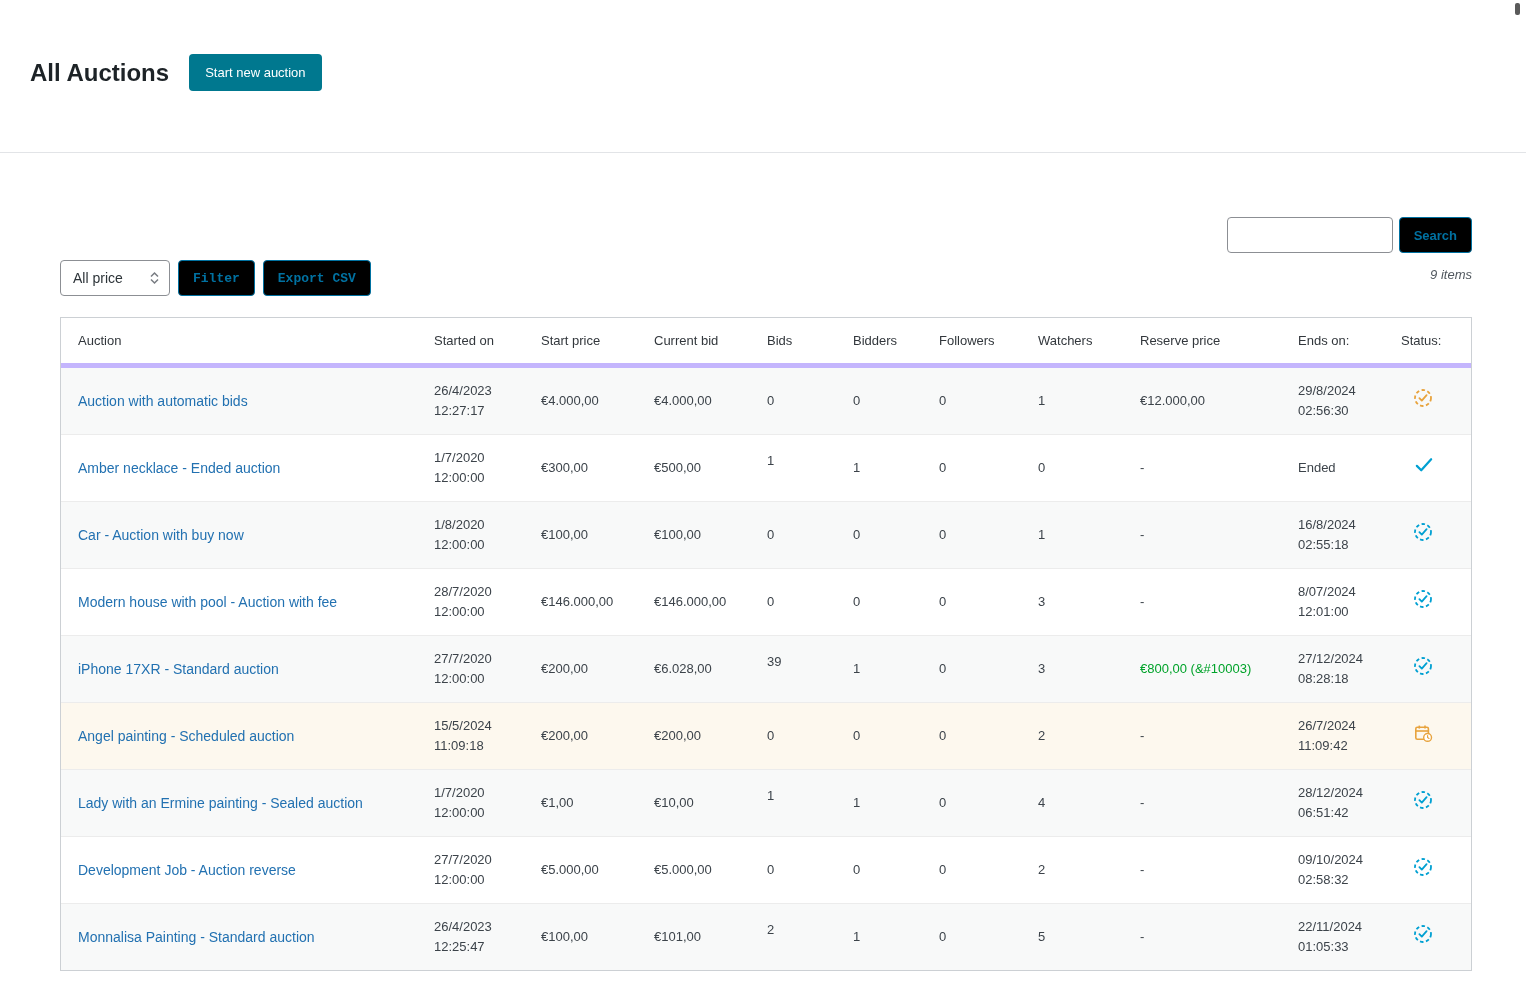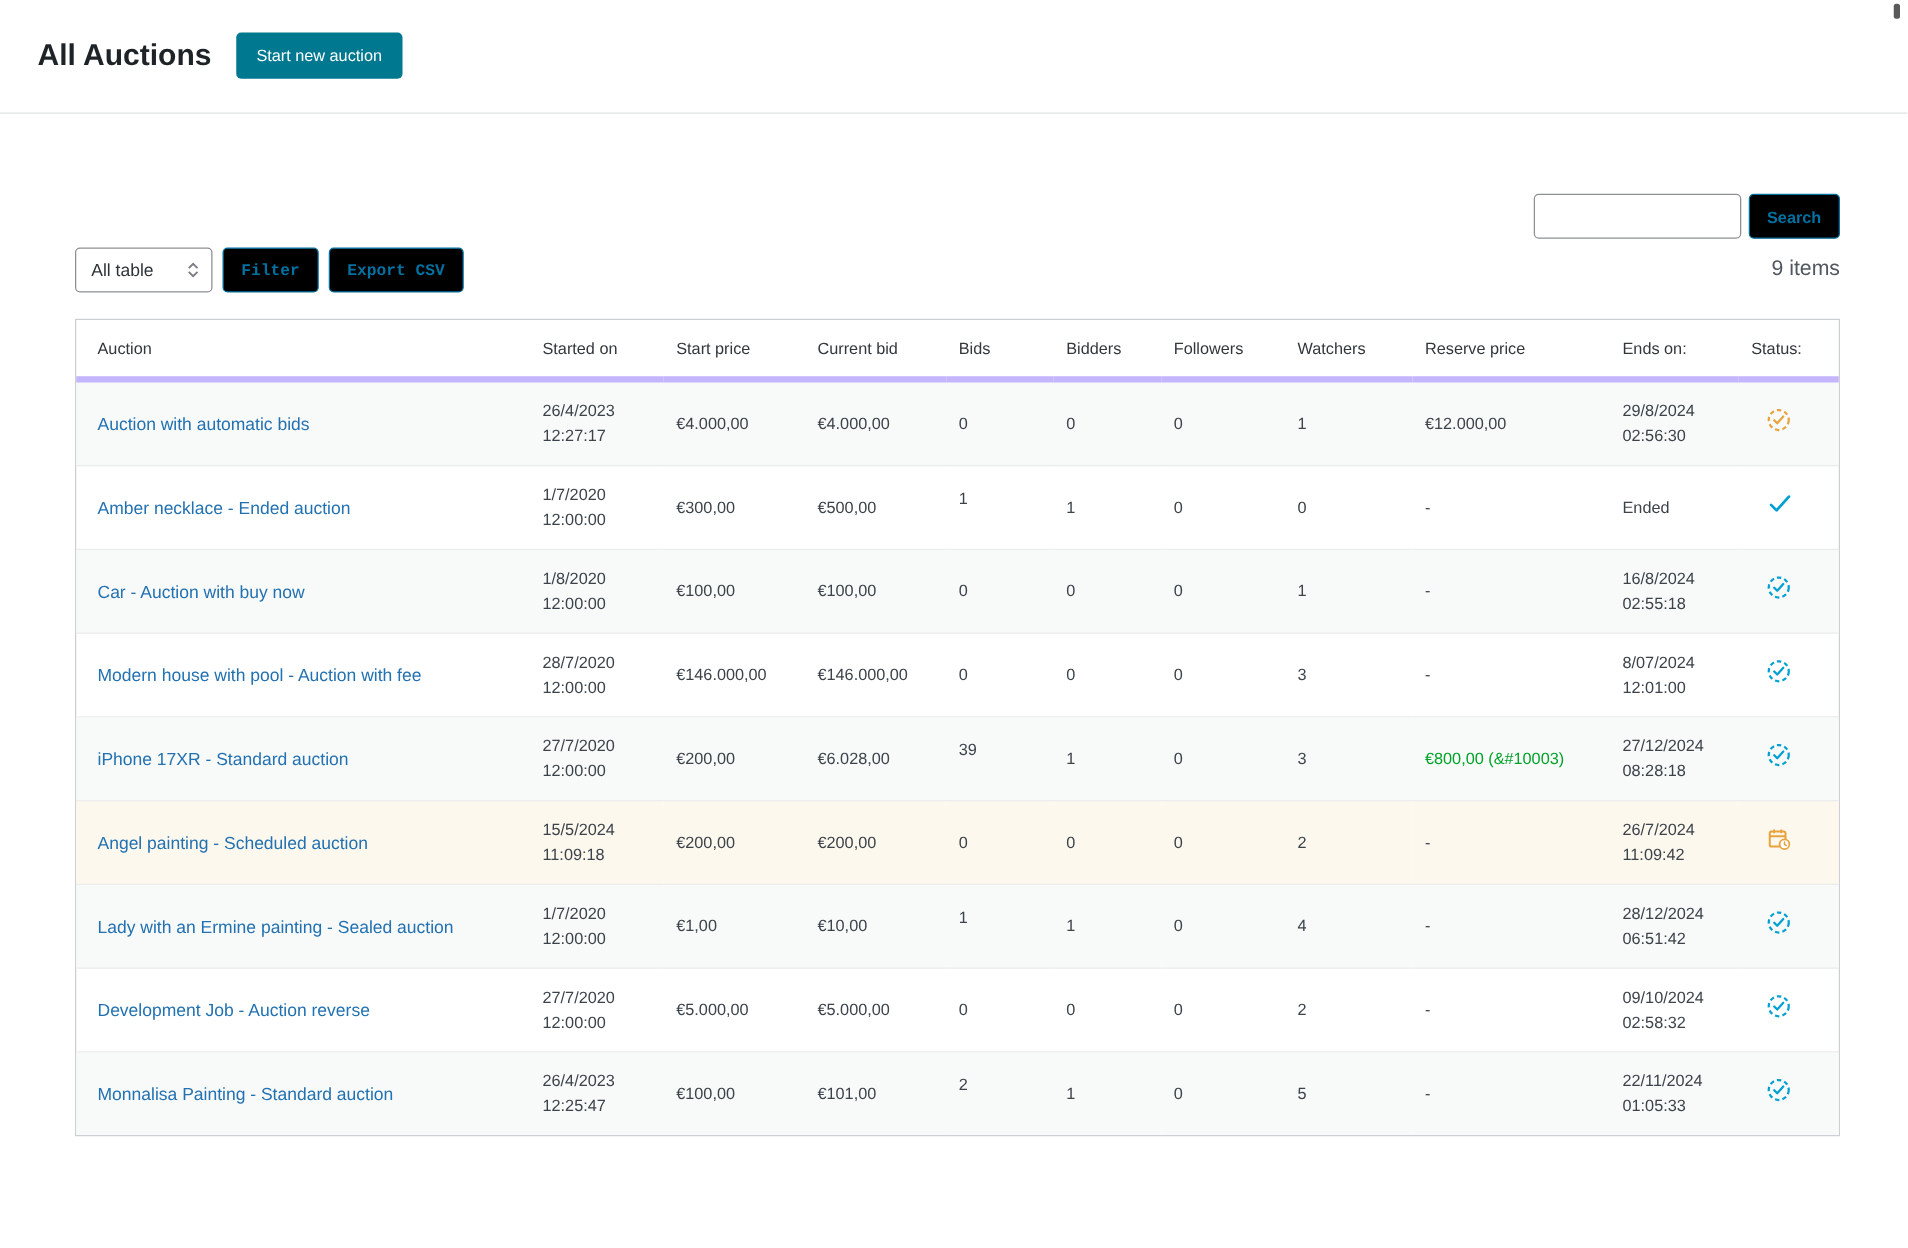--- a/index.html
+++ b/index.html
@@ -9,24 +9,25 @@
     height: 998px;
     position: relative;
     overflow: hidden;
     font-family: "Liberation Sans", sans-serif;
     font-size: 13px;
     color: #3c434a;
   }
 
   
   .page-header {
-    height: 91px;
+    height: 125px;
     padding: 26px 30px 0 30px;
     border-bottom: 1px solid #e2e4e7;
     background: #fff;
+    margin-top: 28px;
   }
   .title-row { display: flex; align-items: center; gap: 20px; }
   .page-title { font-size: 24px; font-weight: 600; color: #1d2327; }
   .btn-primary {
     background: #00788f;
     color: #fff;
     border: none;
     border-radius: 4px;
     padding: 11px 16px;
     font-size: 13px;
@@ -81,21 +82,21 @@
     border: 1px solid #8c8f94;
     border-radius: 4px;
     padding: 0 9px 0 12px;
     background: #fff;
     color: #2c3338;
     font-size: 14px;
     cursor: pointer;
     align-self: center;
   }
   .select .chevrons { color: #787c82; line-height: 0; }
-  .items-count { margin-left: auto; color: #50575e; font-size: 17px; padding-top: 7px; }
+  .items-count { margin-left: auto; color: #50575e; font-size: 13px; padding-top: 7px; font-style: italic; }
 
   
   .table-wrap {
     margin-top: 21px;
     border: 1px solid #ccd0d4;
     background: #fff;
   }
   table { width: 100%; border-collapse: collapse; table-layout: fixed; }
   th {
     text-align: left;
@@ -154,21 +155,21 @@
 
 <div class="content">
 
   <div class="search-row">
     <input class="search-input" type="text" value="" style="">
     <button class="btn-secondary">Search</button>
   </div>
 
   <div class="filter-row">
     <div class="select">
-      <span>All table</span>
+      <span>All price</span>
       <span class="chevrons">
         <svg width="11" height="14" viewBox="0 0 11 14">
             <path d="M2 5.5L5.5 2 9 5.5" fill="none" stroke="currentColor" stroke-width="1.5"></path>
             <path d="M2 8.5L5.5 12 9 8.5" fill="none" stroke="currentColor" stroke-width="1.5"></path>
           </svg>
       </span>
     </div>
     <button class="btn-secondary">Filter</button>
     <button class="btn-secondary">Export CSV</button>
     <span class="items-count">9 items</span>

